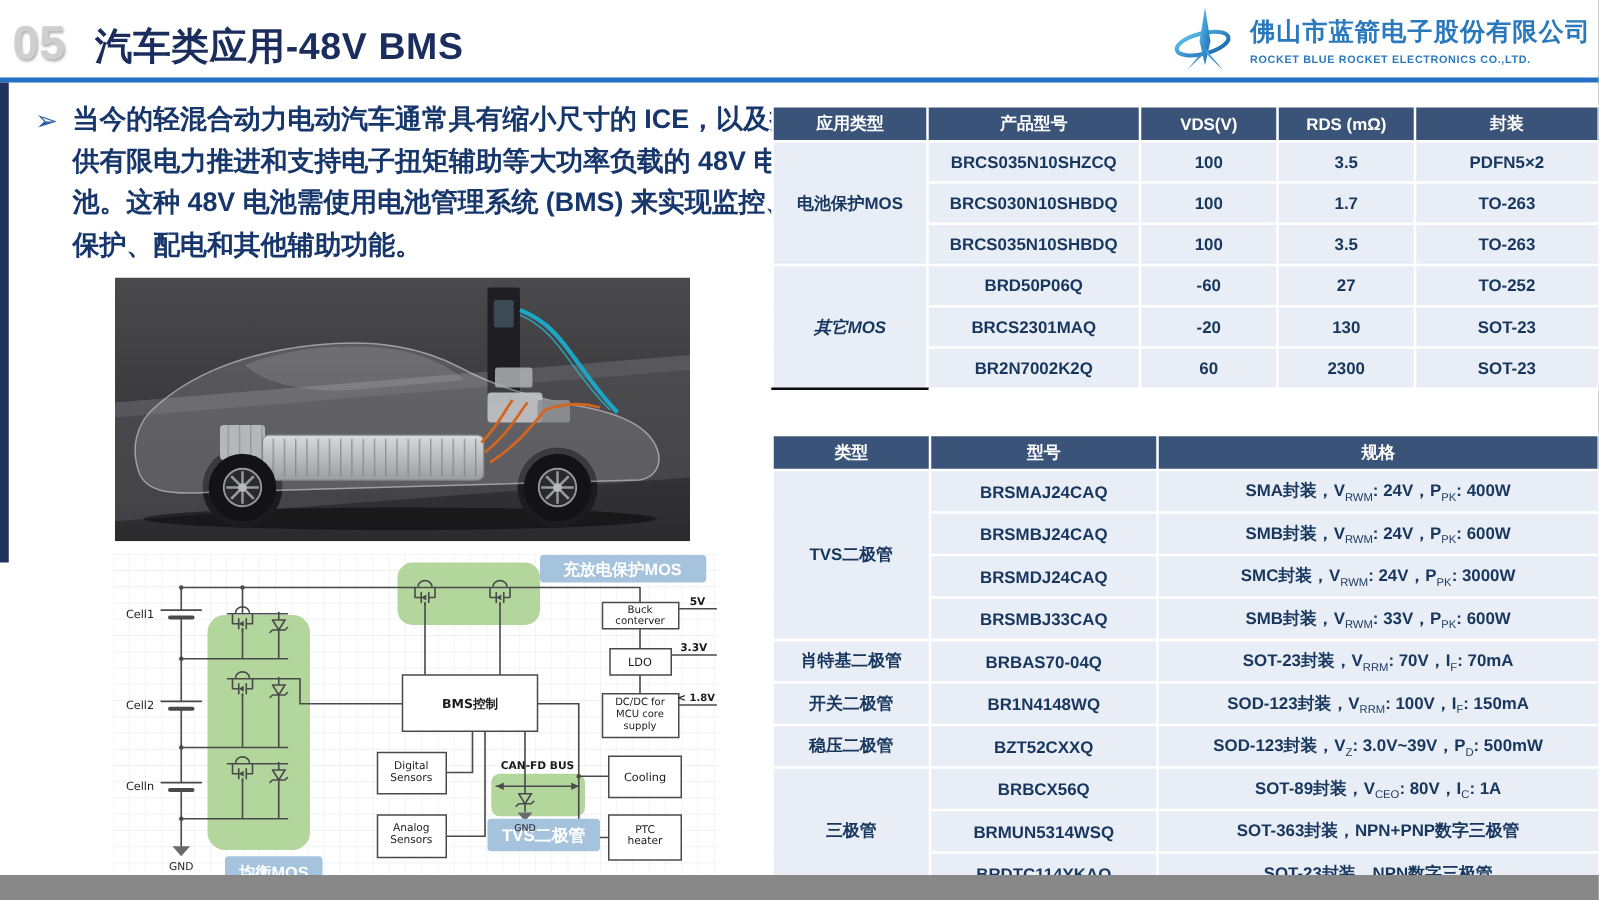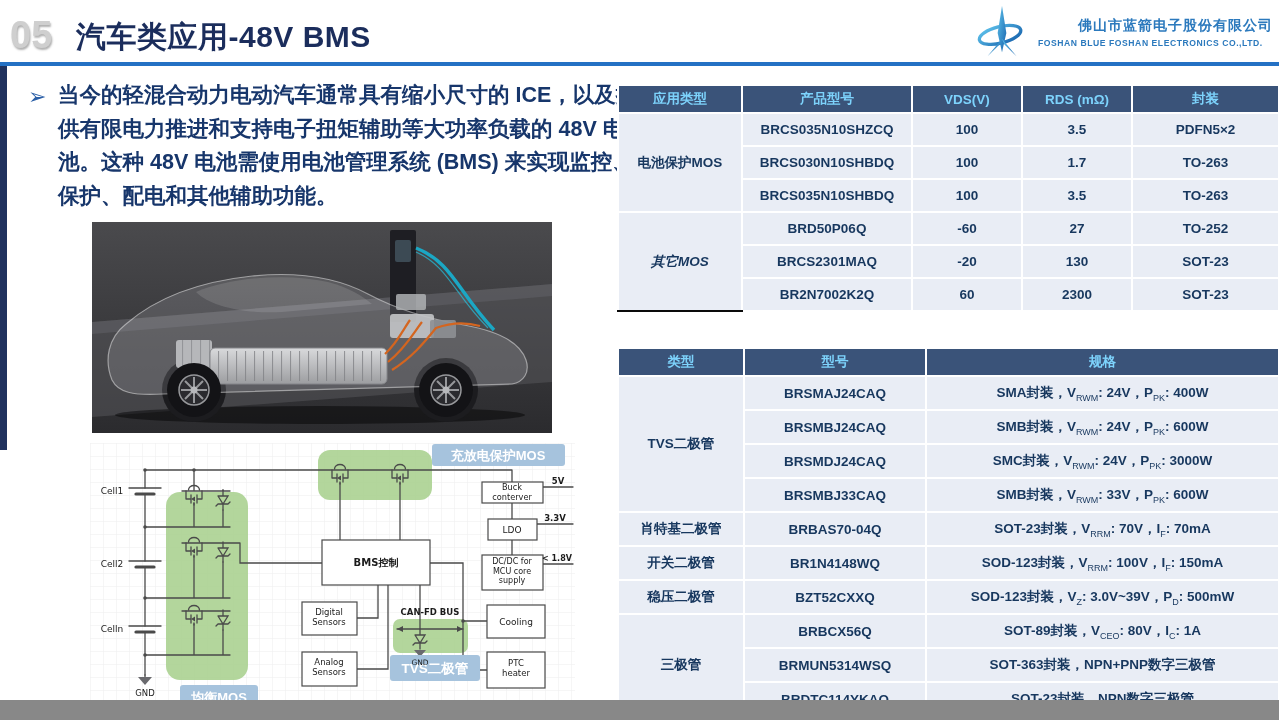--- a/index.html
+++ b/index.html
@@ -6,29 +6,29 @@
   #slide{position:relative;width:1279px;height:700px;background:#ffffff;overflow:hidden;
          font-family:"Liberation Sans","DejaVu Sans",sans-serif;}
   
   #slide-num{position:absolute;left:10px;top:14px;font-size:38px;font-weight:800;
              color:#cfcfcf;text-shadow:1px 2px 2px rgba(80,80,80,.45);}
   #page-title{position:absolute;left:57px;top:17px;font-size:30px;font-weight:800;color:#1b2d5c;letter-spacing:.5px;margin-left:19px;}
   #top-rule{position:absolute;left:0;top:62px;width:1279px;height:4px;background:#2471c4;}
   #left-bar{position:absolute;left:0;top:66px;width:7px;height:384px;background:#20325e;}
   #logo{position:absolute;right:6px;top:3px;display:flex;align-items:center;}
   #logo .txt{margin-left:8px;}
-  #logo .cn{font-size:14px;font-weight:800;color:#2b79bd;letter-spacing:1px;margin-left:40px;}
+  #logo .cn{font-size:20px;font-weight:800;color:#2b79bd;letter-spacing:1px;}
   #logo .en{font-size:8.6px;font-weight:700;color:#2b79bd;letter-spacing:.55px;margin-top:3px;}
   
   #intro{position:absolute;left:26px;top:79px;width:588px;padding-left:32px;
          font-size:21.5px;line-height:33.5px;font-weight:800;color:#17366b;}
   #intro .bullet{position:absolute;left:2px;top:1px;font-size:22px;color:#2b5fa7;font-weight:400;}
   
   table.data-table{position:absolute;border-collapse:collapse;table-layout:fixed;}
-  table.data-table th{background:#3a5379;color:#7dd3fc;font-size:13.5px;font-weight:700;
+  table.data-table th{background:#3a5379;color:#ffffff;font-size:13.5px;font-weight:700;
       border:2px solid #ffffff;text-align:center;vertical-align:middle;padding:0;}
   table.data-table td{background:#e9edf5;color:#17375e;font-size:13.5px;font-weight:700;
       border:2px solid #ffffff;text-align:center;vertical-align:middle;padding:0 2px;}
   table.data-table td sub{font-size:9px;font-weight:400;}
   #mos-table{left:617px;top:84px;width:661px;}
   #diode-table{left:617px;top:347px;width:661px;}
   #mos-table thead tr, #diode-table thead tr{height:28px;}
   #mos-table tbody tr{height:33px;}
   #diode-table tbody tr{height:34px;}
   td.div-top{border-top:2px solid #0a0a0a !important;}
@@ -61,21 +61,21 @@
             <stop offset="1" stop-color="#1763ad"></stop>
         </linearGradient>
       </defs>
       <ellipse cx="27" cy="32" rx="22" ry="8.5" fill="none" stroke="url(#lg1)" stroke-width="3.4" transform="rotate(-14 27 32)"></ellipse>
       <polygon points="29,2 33.5,30 29,50 24.5,30" fill="url(#lg1)"></polygon>
       <polygon points="29,36 14,54 26.5,42" fill="url(#lg1)"></polygon>
       <polygon points="29,36 44,54 31.5,42" fill="url(#lg1)"></polygon>
     </svg>
     <div class="txt">
       <div class="cn">佛山市蓝箭电子股份有限公司</div>
-      <div class="en">FOSHAN BLUE FOSHAN ELECTRONICS CO.,LTD.</div>
+      <div class="en">ROCKET BLUE ROCKET ELECTRONICS CO.,LTD.</div>
     </div>
   </div>
 
   <div id="intro">
     <span class="bullet">➢</span>
     <span>当今的轻混合动力电动汽车通常具有缩小尺寸的 ICE，以及提供有限电力推进和支持电子扭矩辅助等大功率负载的 48V 电池。这种 48V 电池需使用电池管理系统 (BMS) 来实现监控、保护、配电和其他辅助功能。</span>
   </div>
 
   <svg id="car-photo" width="460" height="211" viewBox="0 0 460 211">
     <defs>

